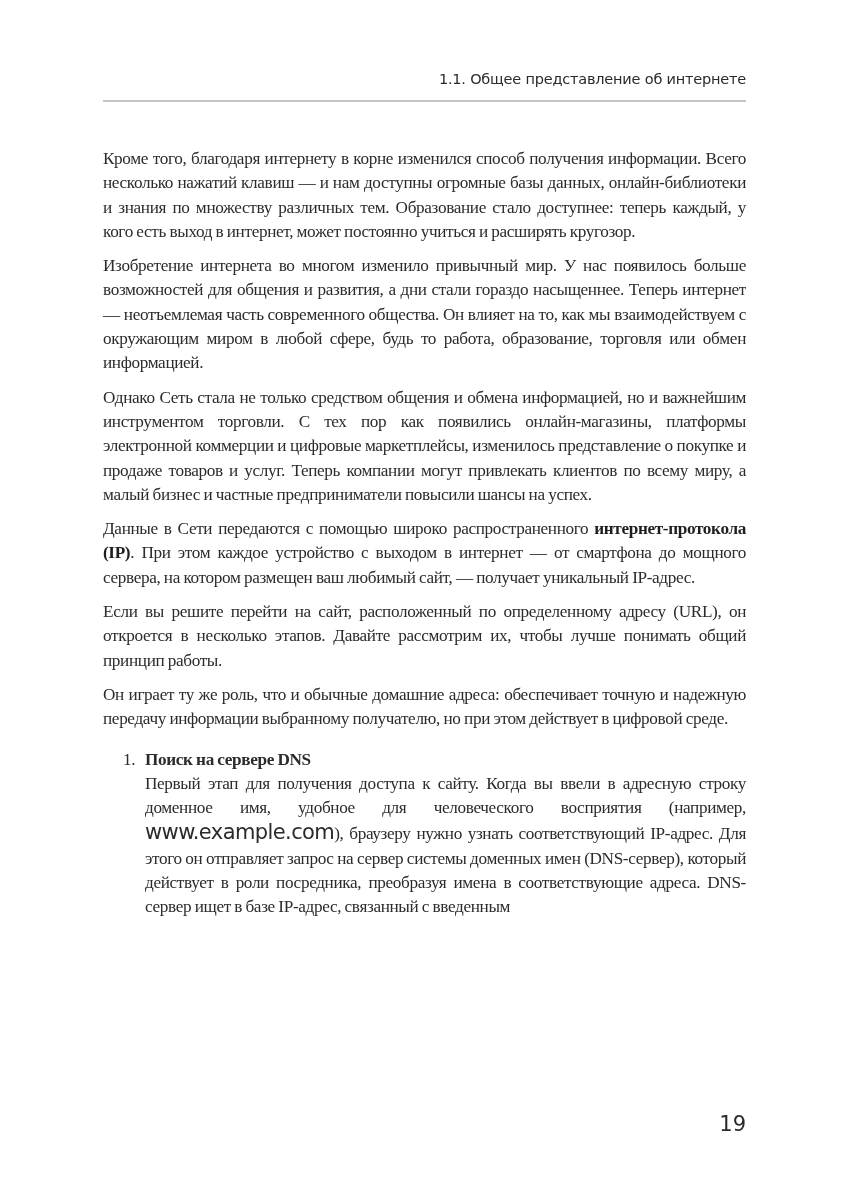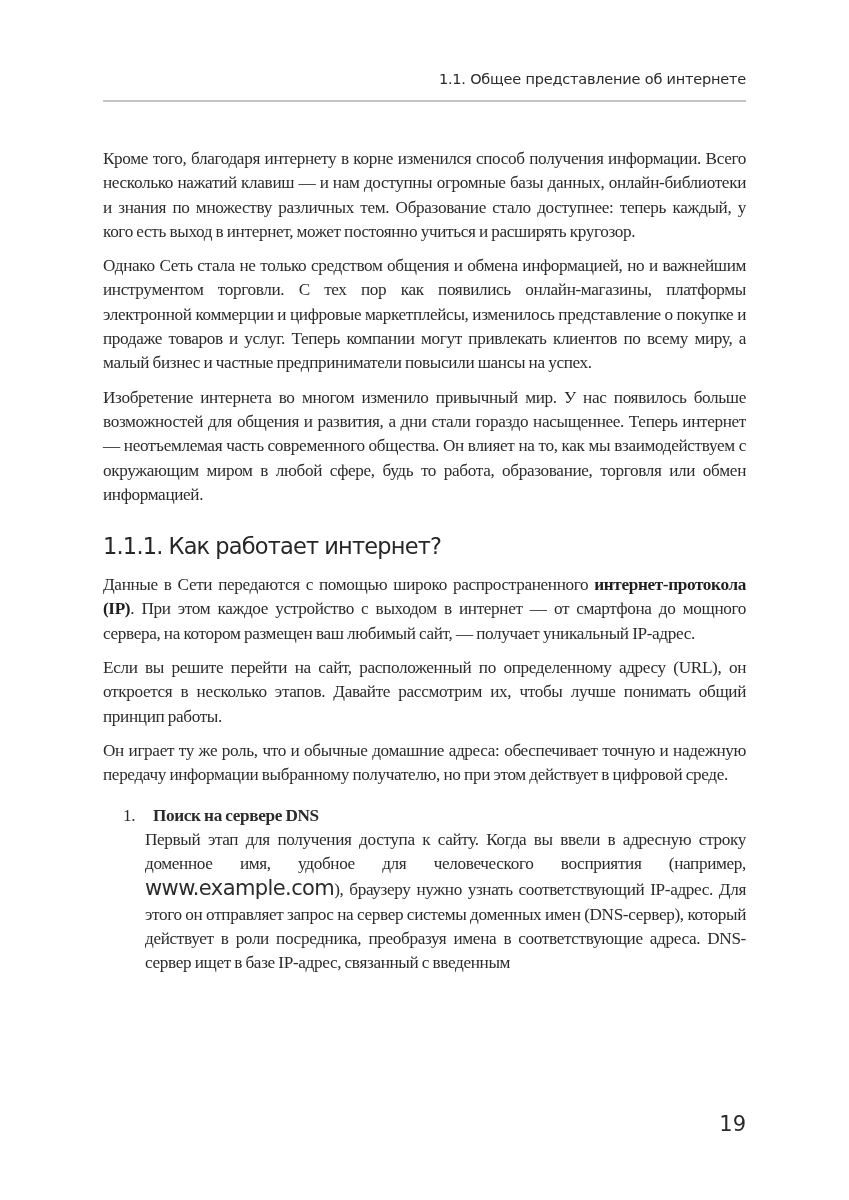--- a/index.html
+++ b/index.html
@@ -22,39 +22,38 @@
     .text-block p { margin: 0 0 10px 0; }
     .section-heading {
       font-family: "DejaVu Sans", sans-serif; font-size: 22.5px; font-weight: normal;
       color: #262626; margin: 24px 0 12px 0; letter-spacing: -0.8px; line-height: 30px;
     }
     b { font-weight: bold; color: #1e1e1e; }
     .mono-url { font-family: "DejaVu Sans", sans-serif; font-size: 21px; letter-spacing: -0.6px; }
     ol.steps { margin: 16px 0 0 0; padding: 0; list-style: none; }
     ol.steps li { position: relative; padding-left: 42px; }
     .step-num { position: absolute; left: 20px; top: 0; }
-    .step-title { font-weight: bold; display: block; margin-left: 8px; }
+    .step-title { font-weight: bold; display: block; }
     .page-number {
       position: absolute; top: 1112px; right: 103px;
       font-family: "DejaVu Sans", sans-serif; font-size: 21px; color: #2a2a2a;
     }
   </style>
 </head>
 <body>
 
 <div class="page">
   <div class="running-head">1.1. Общее представление об интернете</div>
   <div class="head-rule"></div>
 
   <div class="text-block" style="top:147px;">
     <p>Кроме того, благодаря интернету в корне изменился способ получения информации. Всего несколько нажатий клавиш — и нам доступны огромные базы данных, онлайн-библиотеки и знания по множеству различных тем. Образование стало доступнее: теперь каждый, у кого есть выход в интернет, может постоянно учиться и расширять кругозор.</p>
+    <p>Изобретение интернета во многом изменило привычный мир. У нас появилось больше возможностей для общения и развития, а дни стали гораздо насыщеннее. Теперь интернет — неотъемлемая часть современного общества. Он влияет на то, как мы взаимодействуем с окружающим миром в любой сфере, будь то работа, образование, торговля или обмен информацией.</p>
     <p>Однако Сеть стала не только средством общения и обмена информацией, но и важнейшим инструментом торговли. С тех пор как появились онлайн-магазины, платформы электронной коммерции и цифровые маркетплейсы, изменилось представление о покупке и продаже товаров и услуг. Теперь компании могут привлекать клиентов по всему миру, а малый бизнес и частные предприниматели повысили шансы на успех.</p>
-    <p>Изобретение интернета во многом изменило привычный мир. У нас появилось больше возможностей для общения и развития, а дни стали гораздо насыщеннее. Теперь интернет — неотъемлемая часть современного общества. Он влияет на то, как мы взаимодействуем с окружающим миром в любой сфере, будь то работа, образование, торговля или обмен информацией.</p>
 
-    <h2 class="section-heading">1.1.1. Как работает интернет?</h2>
 
     <p><span>Данные в Сети передаются с помощью широко распространенного </span><b>интернет-протокола (IP)</b><span>. При этом каждое устройство с выходом в интернет — от смартфона до мощного сервера, на котором размещен ваш любимый сайт, — получает уникальный IP-адрес.</span></p>
     <p>Если вы решите перейти на сайт, расположенный по определенному адресу (URL), он откроется в несколько этапов. Давайте рассмотрим их, чтобы лучше понимать общий принцип работы.</p>
     <p>Он играет ту же роль, что и обычные домашние адреса: обеспечивает точную и надежную передачу информации выбранному получателю, но при этом действует в цифровой среде.</p>
 
     <ol class="steps">
       <li>
         <span class="step-num">1.</span>
         <span class="step-title">Поиск на сервере DNS</span>
         <span>Первый этап для получения доступа к сайту. Когда вы ввели в адресную строку доменное имя, удобное для человеческого восприятия (например, </span><span class="mono-url">www.example.com</span><span>), браузеру нужно узнать соответствующий IP-адрес. Для этого он отправляет запрос на сервер системы доменных имен (DNS-сервер), который действует в роли посредника, преобразуя имена в соответствующие адреса. DNS-сервер ищет в базе IP-адрес, связанный с введенным</span>

